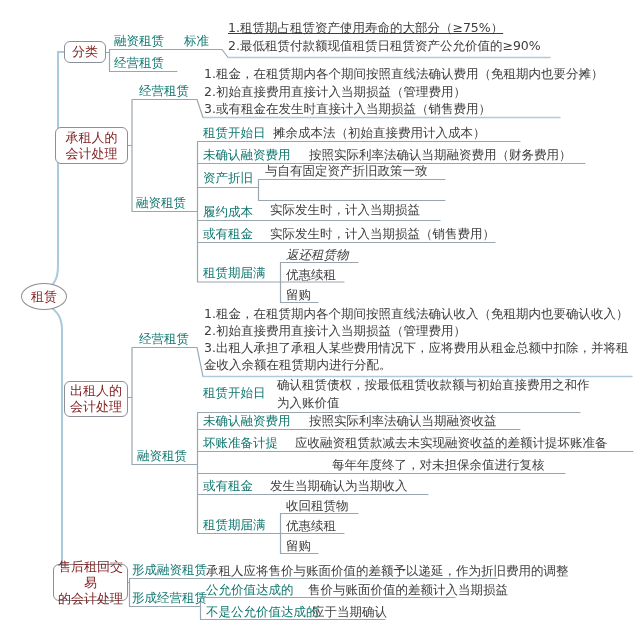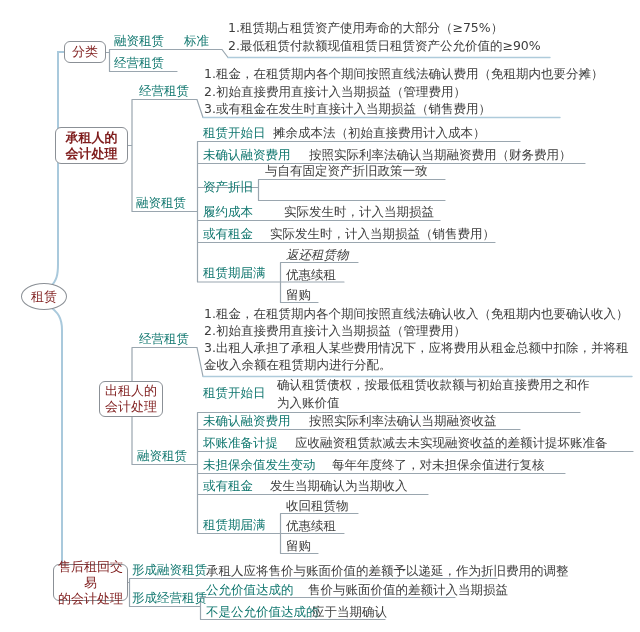--- a/index.html
+++ b/index.html
@@ -46,56 +46,56 @@
 
   <div class="box ell" style="left:21px;top:283px;width:46px;height:27px;">
     <span>租赁</span>
   </div>
 
   <div class="box" style="left:64px;top:41px;width:42px;height:22px;">
     <span>分类</span>
   </div>
   <span class="t lbl" style="left:114px;top:33px;">融资租赁</span>
   <span class="t lbl" style="left:184px;top:33px;">标准</span>
-  <span class="t" style="left:228px;top:20px;">1.租赁期占租赁资产使用寿命的大部分（≥75%）</span>
+  <span class="t" style="left:228px;top:20px;text-decoration:underline;">1.租赁期占租赁资产使用寿命的大部分（≥75%）</span>
   <span class="t" style="left:228px;top:38px;">2.最低租赁付款额现值租赁日租赁资产公允价值的≥90%</span>
   <span class="t lbl" style="left:114px;top:55px;">经营租赁</span>
 
-  <div class="box" style="left:55px;top:127px;width:73px;height:37px;font-weight:bold;">
+  <div class="box" style="left:55px;top:127px;width:73px;height:37px;">
     <span>承租人的</span>
     <span>会计处理</span>
   </div>
   <span class="t lbl" style="left:139px;top:83px;">经营租赁</span>
   <span class="t" style="left:204px;top:66px;">1.租金，在租赁期内各个期间按照直线法确认费用（免租期内也要分摊）</span>
   <span class="t" style="left:204px;top:84px;">2.初始直接费用直接计入当期损益（管理费用）</span>
   <span class="t" style="left:204px;top:101px;">3.或有租金在发生时直接计入当期损益（销售费用）</span>
 
   <span class="t lbl" style="left:136px;top:195px;">融资租赁</span>
 
   <span class="t lbl" style="left:203px;top:125px;">租赁开始日</span>
   <span class="t" style="left:273px;top:125px;">摊余成本法（初始直接费用计入成本）</span>
 
   <span class="t lbl" style="left:203px;top:147px;">未确认融资费用</span>
   <span class="t" style="left:309px;top:147px;">按照实际利率法确认当期融资费用（财务费用）</span>
 
-  <span class="t lbl" style="left:203px;top:181px;font-family:Liberation Mono, monospace;">资产折旧</span>
+  <span class="t lbl" style="left:203px;top:170px;">资产折旧</span>
   <span class="t" style="left:265px;top:163px;">与自有固定资产折旧政策一致</span>
 
   <span class="t lbl" style="left:203px;top:204px;">履约成本</span>
-  <span class="t" style="left:284px;top:204px;">实际发生时，计入当期损益</span>
+  <span class="t" style="left:270px;top:204px;font-family:Liberation Mono, monospace;">实际发生时，计入当期损益</span>
 
   <span class="t lbl" style="left:203px;top:226px;">或有租金</span>
   <span class="t" style="left:270px;top:226px;">实际发生时，计入当期损益（销售费用）</span>
 
   <span class="t lbl" style="left:203px;top:265px;">租赁期届满</span>
   <span class="t" style="left:286px;top:247px;font-style:italic;">返还租赁物</span>
   <span class="t" style="left:286px;top:267px;">优惠续租</span>
   <span class="t" style="left:286px;top:287px;">留购</span>
 
-  <div class="box" style="left:64px;top:381px;width:64px;height:36px;margin-left:35px;">
+  <div class="box" style="left:64px;top:381px;width:64px;height:36px;">
     <span>出租人的</span>
     <span>会计处理</span>
   </div>
   <span class="t lbl" style="left:139px;top:331px;">经营租赁</span>
   <span class="t" style="left:204px;top:306px;">1.租金，在租赁期内各个期间按照直线法确认收入（免租期内也要确认收入）</span>
   <span class="t" style="left:204px;top:323px;">2.初始直接费用直接计入当期损益（管理费用）</span>
   <span class="t" style="left:204px;top:340px;">3.出租人承担了承租人某些费用情况下，应将费用从租金总额中扣除，并将租</span>
   <span class="t" style="left:204px;top:357px;">金收入余额在租赁期内进行分配。</span>
 
   <span class="t lbl" style="left:137px;top:448px;">融资租赁</span>
@@ -103,21 +103,20 @@
   <span class="t lbl" style="left:203px;top:385px;">租赁开始日</span>
   <span class="t" style="left:277px;top:377px;">确认租赁债权，按最低租赁收款额与初始直接费用之和作</span>
   <span class="t" style="left:277px;top:395px;">为入账价值</span>
 
   <span class="t lbl" style="left:203px;top:413px;">未确认融资费用</span>
   <span class="t" style="left:309px;top:413px;">按照实际利率法确认当期融资收益</span>
 
   <span class="t lbl" style="left:203px;top:435px;">坏账准备计提</span>
   <span class="t" style="left:295px;top:435px;">应收融资租赁款减去未实现融资收益的差额计提坏账准备</span>
 
-  <span class="t lbl" style="left:203px;top:457px;">未担保余值发生变动</span>
   <span class="t" style="left:332px;top:457px;">每年年度终了，对未担保余值进行复核</span>
 
   <span class="t lbl" style="left:203px;top:478px;">或有租金</span>
   <span class="t" style="left:270px;top:478px;">发生当期确认为当期收入</span>
 
   <span class="t lbl" style="left:203px;top:517px;">租赁期届满</span>
   <span class="t" style="left:286px;top:498px;">收回租赁物</span>
   <span class="t" style="left:286px;top:518px;">优惠续租</span>
   <span class="t" style="left:286px;top:538px;">留购</span>
 

